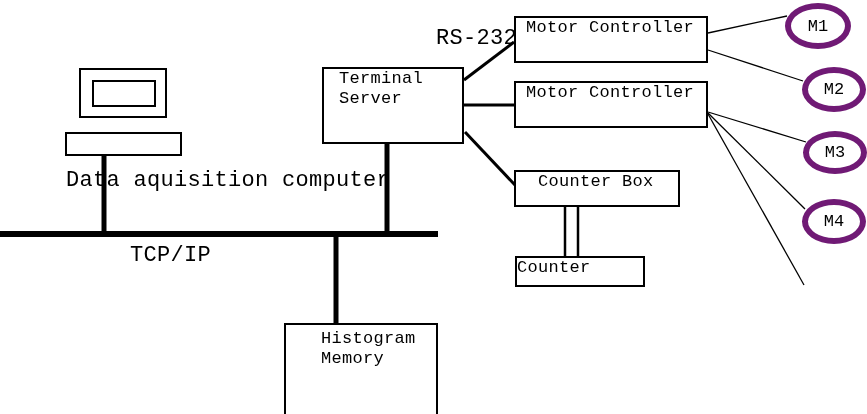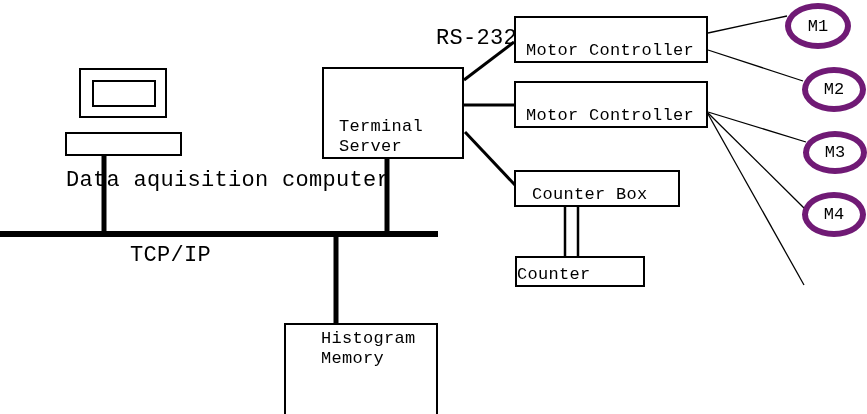--- a/index.html
+++ b/index.html
@@ -22,47 +22,47 @@
   .box {
     position: absolute;
     box-sizing: border-box;
     border: 2px solid #000000;
     background: #ffffff;
     font-size: 17px;
     letter-spacing: 0.3px;
     line-height: 20px;
     display: flex;
     flex-direction: column;
-    justify-content: flex-end;
+    justify-content: flex-start;
   }
   .monitor        { left: 79px;  top: 68px;  width: 88px;  height: 50px; }
   .screen         { left: 92px;  top: 80px;  width: 64px;  height: 27px; }
   .keyboard       { left: 65px;  top: 132px; width: 117px; height: 24px; }
-  .terminal-server{ left: 322px; top: 67px;  width: 142px; height: 92px; padding-left: 15px; }
+  .terminal-server{ left: 322px; top: 67px;  width: 142px; height: 77px; padding-left: 15px; }
   .motor-ctrl-1   { left: 514px; top: 16px;  width: 194px; height: 47px; padding-left: 10px; }
   .motor-ctrl-2   { left: 514px; top: 81px;  width: 194px; height: 47px; padding-left: 10px; }
-  .counter-box    { left: 514px; top: 170px; width: 166px; height: 37px; padding-left: 16px; }
+  .counter-box    { left: 514px; top: 170px; width: 166px; height: 37px; padding-left: 22px; }
   .counter        { left: 515px; top: 256px; width: 130px; height: 31px; }
   .histogram      { left: 284px; top: 323px; width: 154px; height: 104px; padding-left: 35px; justify-content: flex-start; padding-top: 4px; }
   .motor {
     position: absolute;
     box-sizing: border-box;
     border: 6px solid #701a75;
     border-radius: 50%;
     background: #ffffff;
     width: 64px; height: 45px;
     font-size: 17px;
     display: flex;
     align-items: center;
     justify-content: center;
   }
   .m1 { left: 785px; top: 3px;  width: 66px; height: 46px; }
   .m2 { left: 802px; top: 67px;  }
   .m3 { left: 803px; top: 131px; height: 43px; }
-  .m4 { left: 802px; top: 192px; }
+  .m4 { left: 802px; top: 199px; }
   .m5 { left: 802px; top: 273px; }
   .floating-label {
     position: absolute;
     font-size: 22px;
     letter-spacing: 0.3px;
     white-space: nowrap;
   }
   .daq-caption { left: 66px;  top: 168px; }
   .tcp-label   { left: 130px; top: 243px; }
   .rs232-label { left: 436px; top: 26px; }

